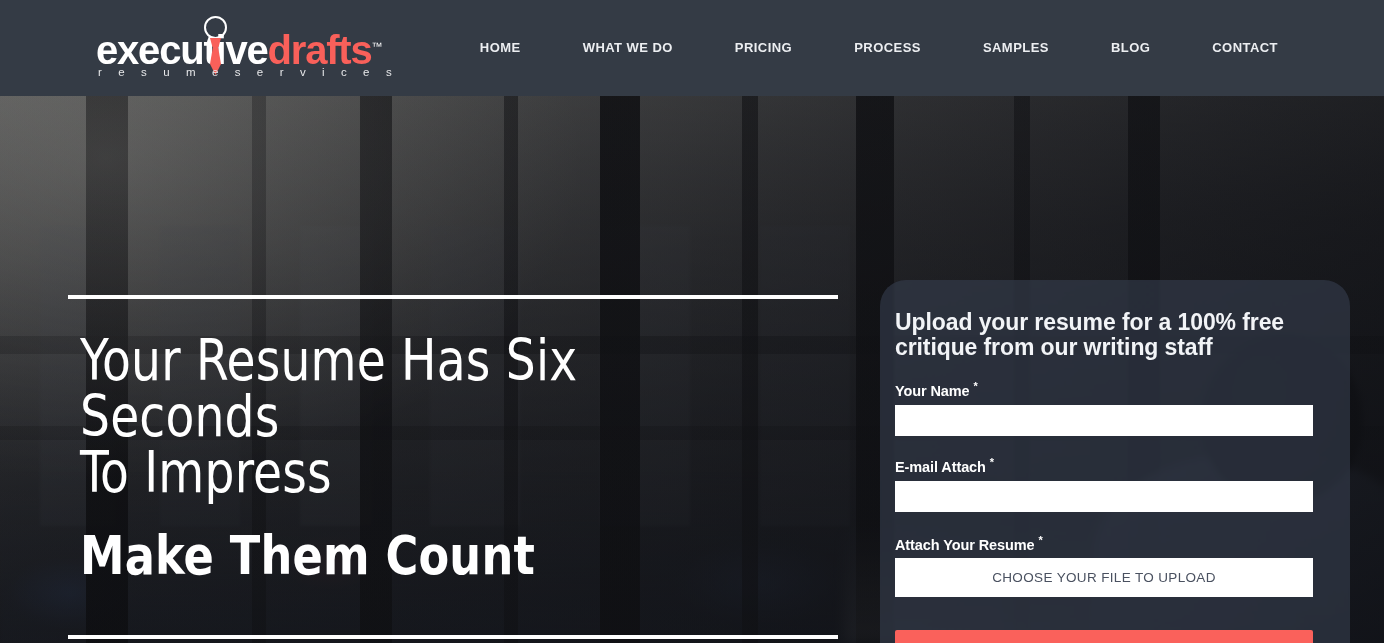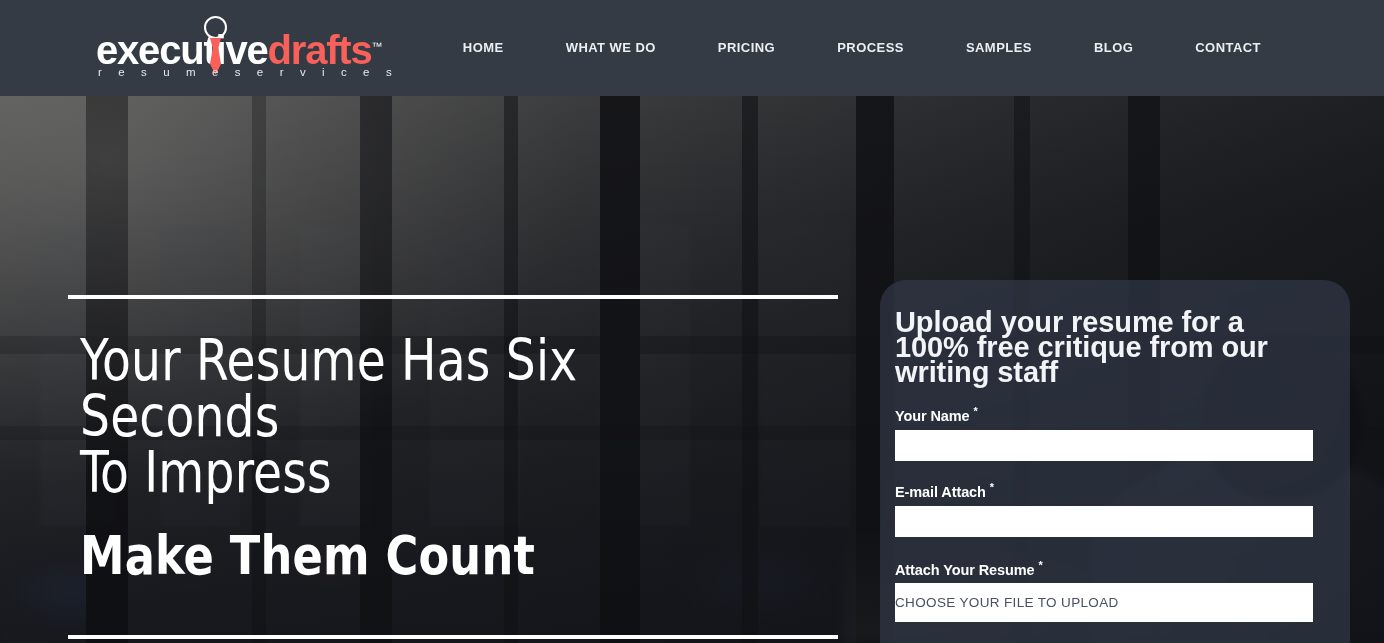--- a/index.html
+++ b/index.html
@@ -92,21 +92,21 @@
     left: 114px;
     top: 32px;
     width: 11px;
     height: 29px;
     background: #f9605a;
     clip-path: polygon(28% 0, 72% 0, 100% 62%, 50% 100%, 0 62%);
   }
 
   .main-nav {
     position: absolute;
-    right: 92px;
+    right: 75px;
     top: 0;
     height: 96px;
     display: flex;
     align-items: center;
     gap: 0;
   }
   .nav-item {
     color: #eceef1;
     font-size: 13px;
     font-weight: bold;
@@ -274,21 +274,21 @@
     width: 470px;
     height: 438px;
     background: rgba(54, 62, 77, 0.62);
     border-radius: 26px;
     padding: 22px 15px 0 15px;
     z-index: 20;
     backdrop-filter: blur(1px);
   }
   .form-title {
     color: #f2f4f7;
-    font-size: 29px;
+    font-size: 23px;
     font-weight: bold;
     line-height: 25px;
     letter-spacing: -0.1px;
     margin: 8px 0 0 0;
     width: 400px;
   }
   .field { margin-top: 20px; }
   .field-label {
     color: #ffffff;
     font-size: 14.5px;
@@ -322,21 +322,21 @@
     width: 418px;
     height: 39px;
     background: #ffffff;
     border: none;
     border-radius: 0;
     color: #4a5160;
     font-family: "Liberation Sans", sans-serif;
     font-size: 13.5px;
     letter-spacing: 0.35px;
     cursor: pointer;
-    text-align: left;
+    text-align: center;
     line-height: 39px;
     padding: 0;
   }
   .submit-button {
     display: block;
     width: 418px;
     height: 44px;
     margin-top: 33px;
     background: #fa615b;
     border: none;

